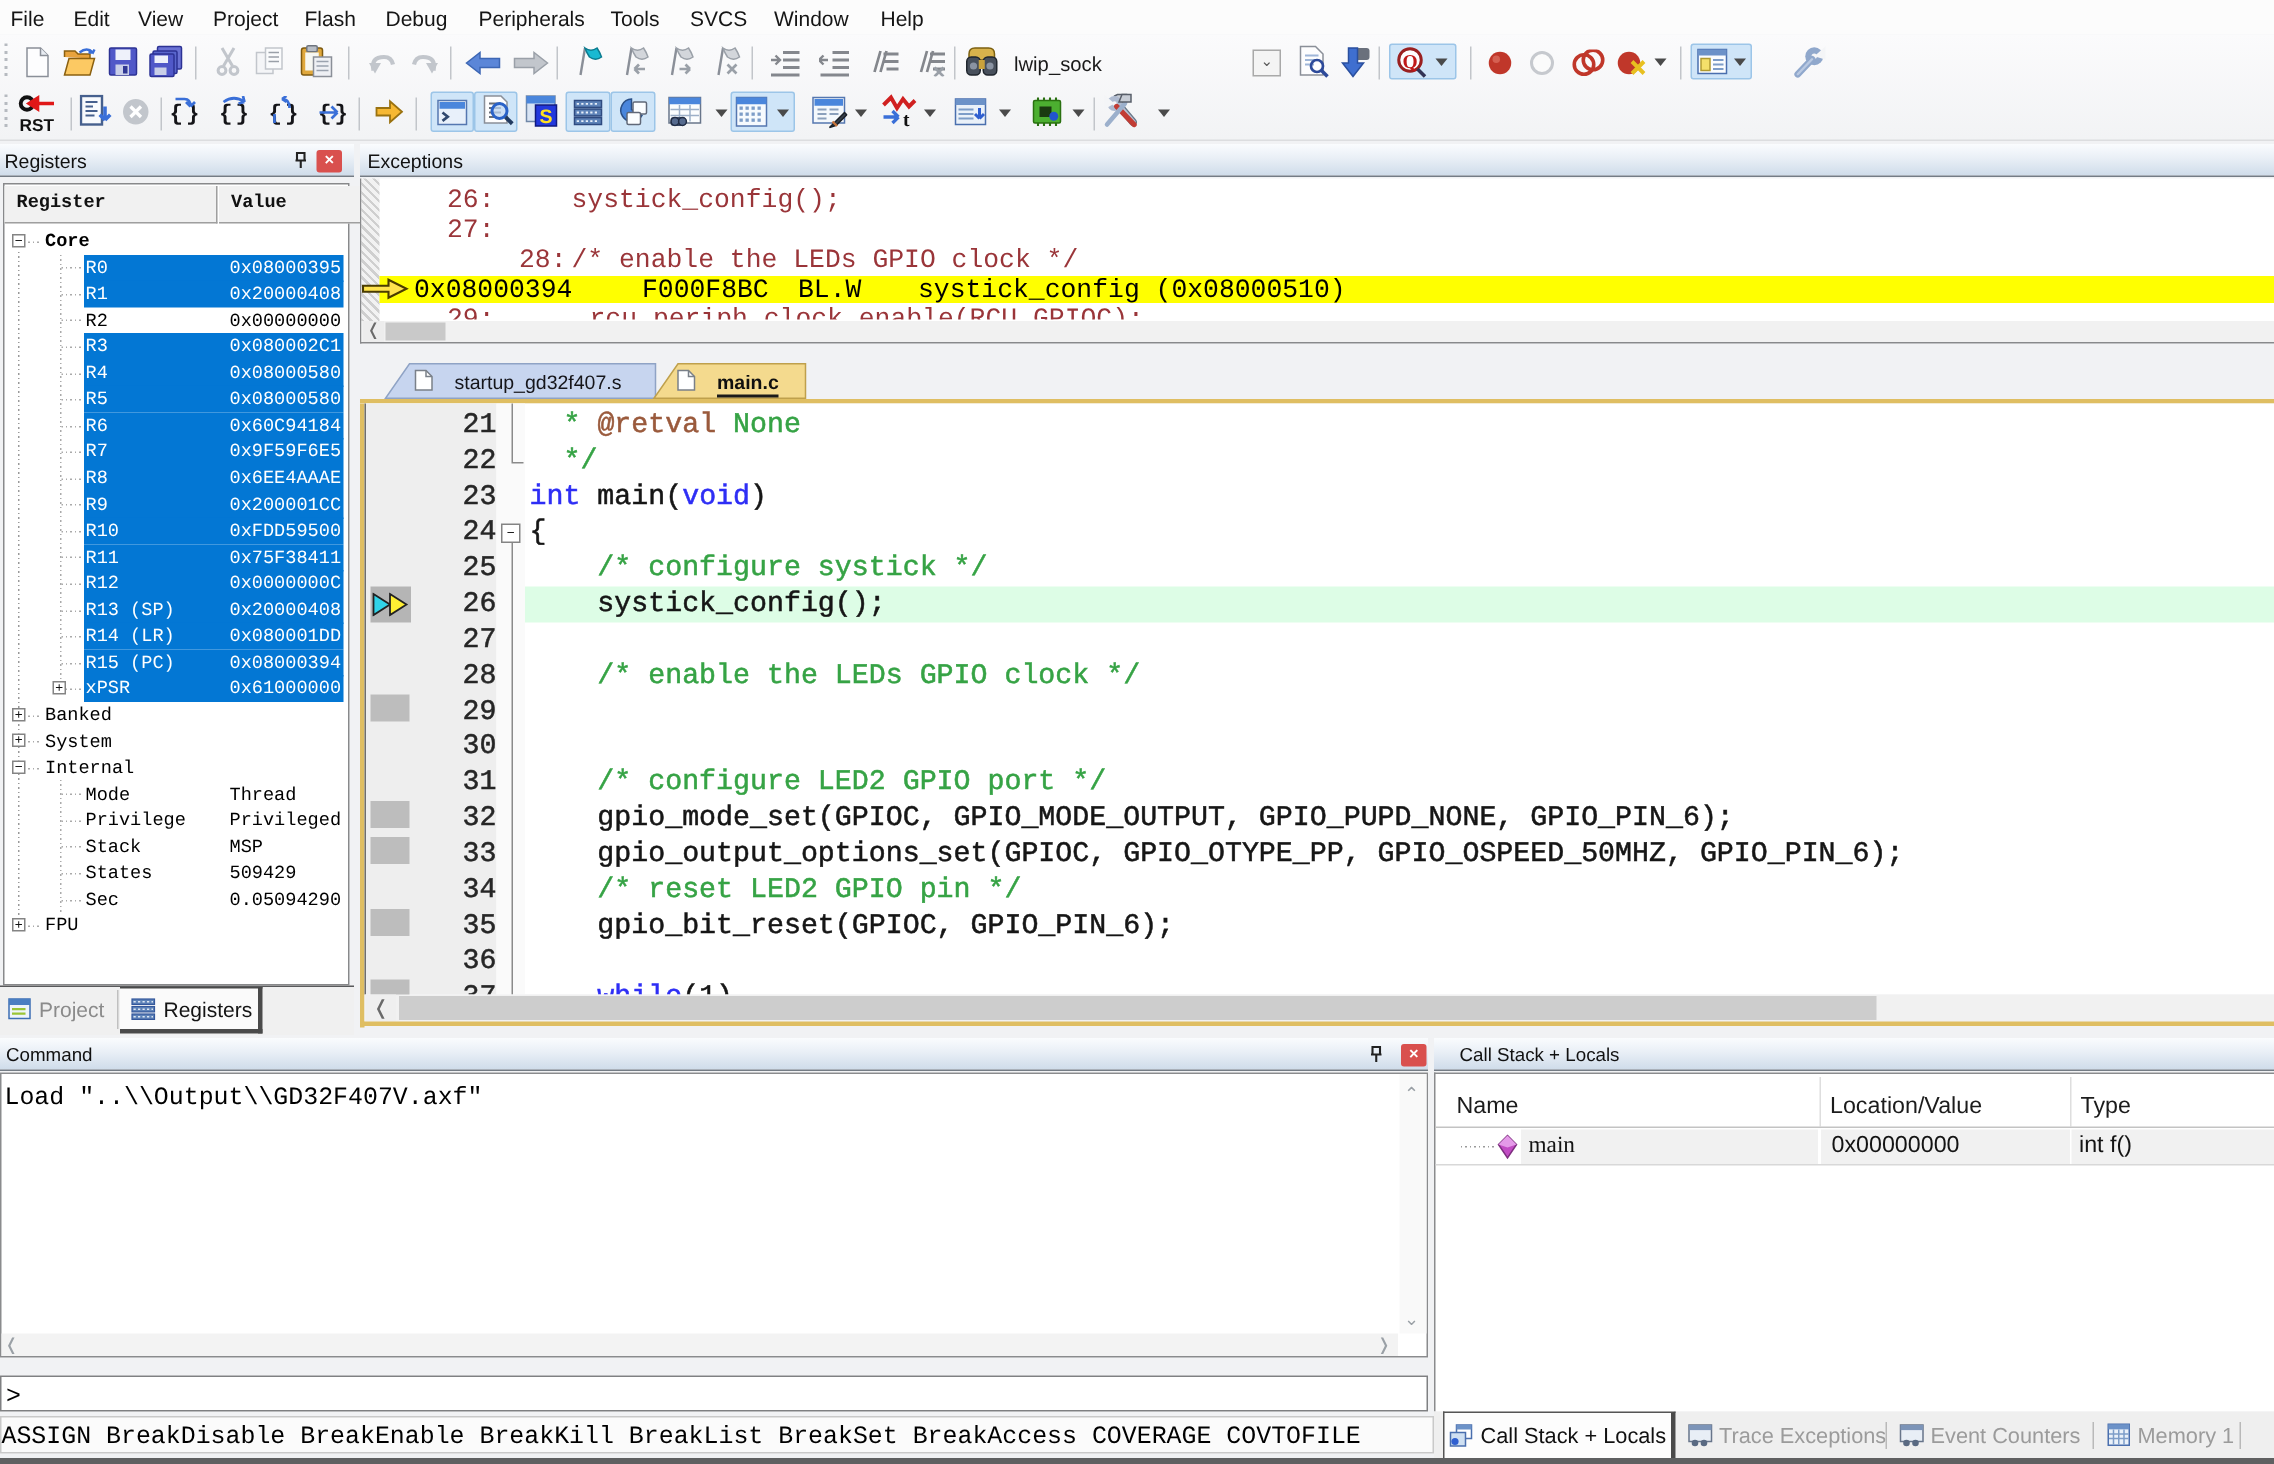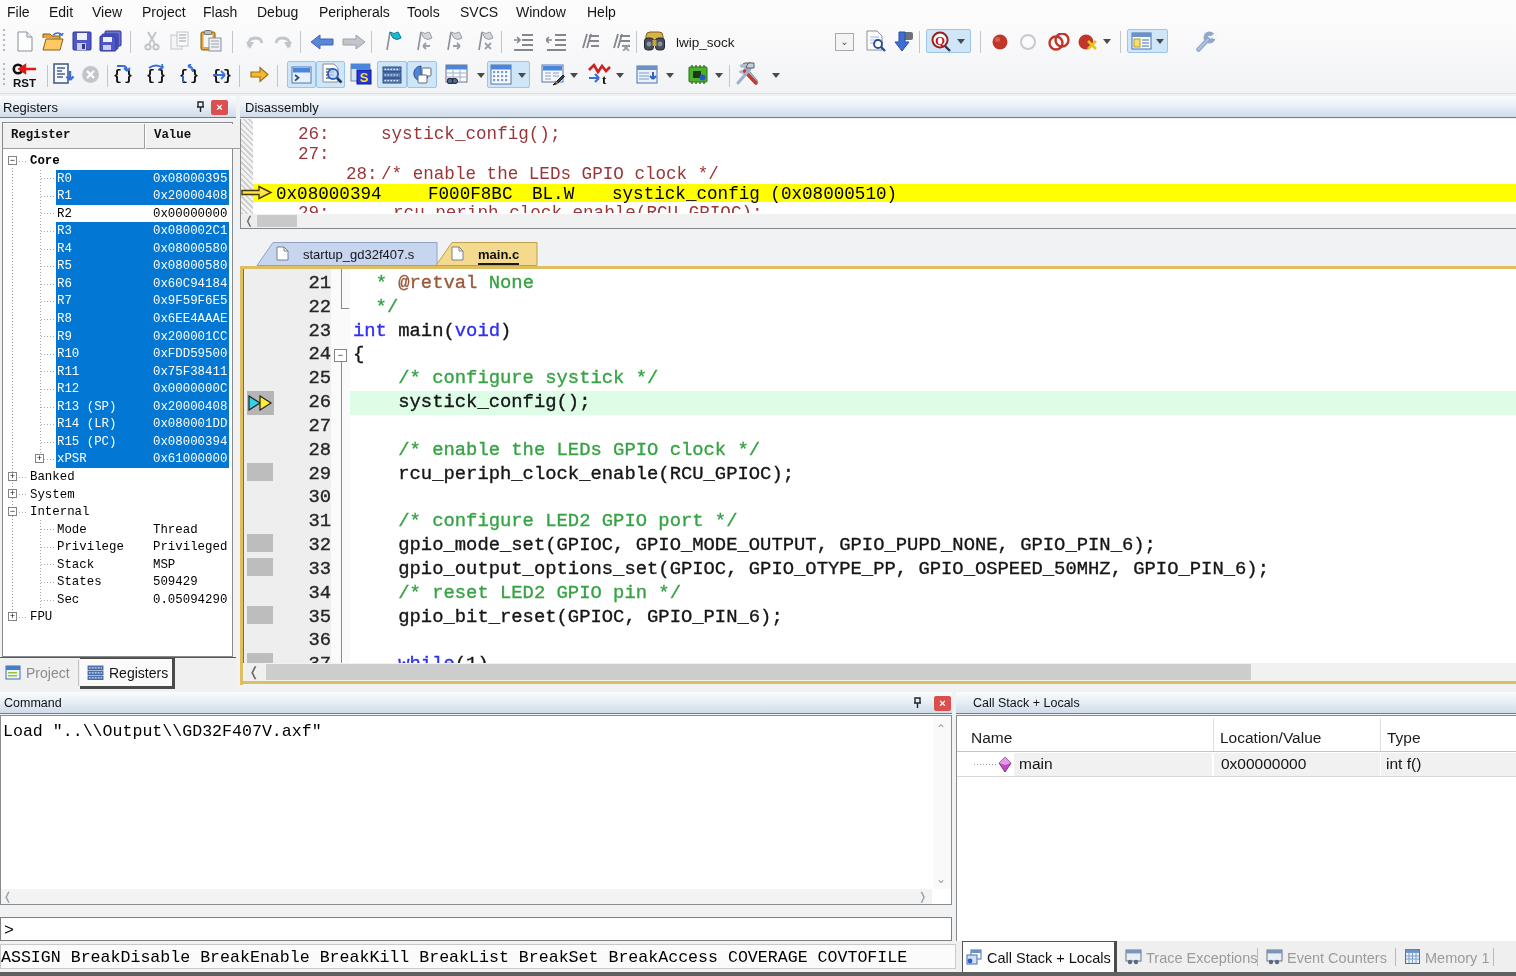--- a/index.html
+++ b/index.html
@@ -507,21 +507,21 @@
       <rect x="1" y="6" width="15" height="3.6"></rect>
       <rect x="1" y="11" width="15" height="3.6"></rect>
     </g>
     <g stroke="#dce6f2" stroke-width="1" stroke-dasharray="1.5 1.5">
       <path d="M2 2.8h13 M2 7.8h13 M2 12.8h13"></path>
     </g>
   </svg>
 <div class="abs" style="left:109px;top:665px;font-size:14px;color:#141414;">Registers</div>
 
 <div class="titlebar" style="left:240px;top:96px;width:1276px;"></div>
-<div class="titletext" style="left:245px;top:100px;">Disassembly</div>
+<div class="titletext" style="left:245px;top:100px;">Exceptions</div>
 <div class="abs" style="left:240px;top:119px;width:1276px;height:110px;background:#fff;border-left:1px solid #88898b;border-bottom:1px solid #88898b;"></div>
 <div class="abs" style="left:241px;top:119px;width:12px;height:95px;background:repeating-linear-gradient(45deg,#cfcfcf 0 1.5px,#f2f2f2 1.5px 4px);"></div>
 <div id="disasm">
 <div class="abs mono" style="left:298px;top:123.5px;font-size:17.6px;color:#9a3539;white-space:pre;">26:</div>
 <div class="abs mono" style="left:381px;top:123.5px;font-size:17.6px;color:#9a3539;white-space:pre;">systick_config();</div>
 <div class="abs mono" style="left:298px;top:143.7px;font-size:17.6px;color:#9a3539;white-space:pre;">27:</div>
 <div class="abs mono" style="left:298px;top:164.0px;font-size:17.6px;color:#9a3539;white-space:pre;margin-left:48px;">28:</div>
 <div class="abs mono" style="left:381px;top:164.0px;font-size:17.6px;color:#9a3539;white-space:pre;">/* enable the LEDs GPIO clock */</div>
 <div class="abs" style="left:253px;top:184px;width:1263px;height:18px;background:#ffff00;"></div>
 <div class="abs mono" style="left:276px;top:184px;font-size:17.6px;color:#000;white-space:pre;">0x08000394</div>
@@ -590,21 +590,20 @@
 <div class="mono edt" style="position:absolute;left:0;top:74.3px;width:91px;height:23.84px;font-size:18.85px;line-height:23.84px;text-align:right;color:#262626;">24</div>
 <div class="mono edt" style="position:absolute;left:113px;top:74.3px;height:23.84px;font-size:18.85px;line-height:23.84px;white-space:pre;"><span style="color:#161616;">{</span></div>
 <div class="mono edt" style="position:absolute;left:0;top:98.2px;width:91px;height:23.84px;font-size:18.85px;line-height:23.84px;text-align:right;color:#262626;">25</div>
 <div class="mono edt" style="position:absolute;left:113px;top:98.2px;height:23.84px;font-size:18.85px;line-height:23.84px;white-space:pre;"><span style="color:#36a345;">    /* configure systick */</span></div>
 <div class="mono edt" style="position:absolute;left:0;top:122.0px;width:91px;height:23.84px;font-size:18.85px;line-height:23.84px;text-align:right;color:#262626;">26</div>
 <div class="mono edt" style="position:absolute;left:113px;top:122.0px;height:23.84px;font-size:18.85px;line-height:23.84px;white-space:pre;"><span style="color:#161616;">    systick_config();</span></div>
 <div class="mono edt" style="position:absolute;left:0;top:145.8px;width:91px;height:23.84px;font-size:18.85px;line-height:23.84px;text-align:right;color:#262626;">27</div>
 <div class="mono edt" style="position:absolute;left:0;top:169.7px;width:91px;height:23.84px;font-size:18.85px;line-height:23.84px;text-align:right;color:#262626;">28</div>
 <div class="mono edt" style="position:absolute;left:113px;top:169.7px;height:23.84px;font-size:18.85px;line-height:23.84px;white-space:pre;"><span style="color:#36a345;">    /* enable the LEDs GPIO clock */</span></div>
 <div class="mono edt" style="position:absolute;left:0;top:193.5px;width:91px;height:23.84px;font-size:18.85px;line-height:23.84px;text-align:right;color:#262626;">29</div>
-<div class="mono edt" style="position:absolute;left:113px;top:193.5px;height:23.84px;font-size:18.85px;line-height:23.84px;white-space:pre;"><span style="color:#161616;">    rcu_periph_clock_enable(RCU_GPIOC);</span></div>
 <div class="mono edt" style="position:absolute;left:0;top:217.4px;width:91px;height:23.84px;font-size:18.85px;line-height:23.84px;text-align:right;color:#262626;">30</div>
 <div class="mono edt" style="position:absolute;left:0;top:241.2px;width:91px;height:23.84px;font-size:18.85px;line-height:23.84px;text-align:right;color:#262626;">31</div>
 <div class="mono edt" style="position:absolute;left:113px;top:241.2px;height:23.84px;font-size:18.85px;line-height:23.84px;white-space:pre;"><span style="color:#36a345;">    /* configure LED2 GPIO port */</span></div>
 <div class="mono edt" style="position:absolute;left:0;top:265.0px;width:91px;height:23.84px;font-size:18.85px;line-height:23.84px;text-align:right;color:#262626;">32</div>
 <div class="mono edt" style="position:absolute;left:113px;top:265.0px;height:23.84px;font-size:18.85px;line-height:23.84px;white-space:pre;"><span style="color:#161616;">    gpio_mode_set(GPIOC, GPIO_MODE_OUTPUT, GPIO_PUPD_NONE, GPIO_PIN_6);</span></div>
 <div class="mono edt" style="position:absolute;left:0;top:288.9px;width:91px;height:23.84px;font-size:18.85px;line-height:23.84px;text-align:right;color:#262626;">33</div>
 <div class="mono edt" style="position:absolute;left:113px;top:288.9px;height:23.84px;font-size:18.85px;line-height:23.84px;white-space:pre;"><span style="color:#161616;">    gpio_output_options_set(GPIOC, GPIO_OTYPE_PP, GPIO_OSPEED_50MHZ, GPIO_PIN_6);</span></div>
 <div class="mono edt" style="position:absolute;left:0;top:312.7px;width:91px;height:23.84px;font-size:18.85px;line-height:23.84px;text-align:right;color:#262626;">34</div>
 <div class="mono edt" style="position:absolute;left:113px;top:312.7px;height:23.84px;font-size:18.85px;line-height:23.84px;white-space:pre;"><span style="color:#36a345;">    /* reset LED2 GPIO pin */</span></div>
 <div class="mono edt" style="position:absolute;left:0;top:336.6px;width:91px;height:23.84px;font-size:18.85px;line-height:23.84px;text-align:right;color:#262626;">35</div>
@@ -655,21 +654,21 @@
 
 <div class="abs" style="left:1014px;top:753px;width:198px;height:23px;background:#f1f1f1;"></div>
 <div class="abs" style="left:1214px;top:753px;width:166px;height:23px;background:#f1f1f1;"></div>
 <div class="abs" style="left:1381px;top:753px;width:135px;height:23px;background:#f1f1f1;"></div>
 <div class="abs" style="left:957px;top:776px;width:559px;height:1px;background:#d8d8d8;"></div>
 <div class="abs" style="left:974px;top:764px;width:22px;height:1px;background:repeating-linear-gradient(90deg,#9a9a9a 0 1px,transparent 1px 3px);"></div>
 <svg class="abs" style="left:997px;top:756px;" width="16" height="17" viewBox="0 0 16 17">
     <path d="M8 1 L14 7 L8 16 L2 7 Z" fill="#c24cc4" stroke="#7e2f80"></path>
     <path d="M8 1 L14 7 L8 9 L2 7 Z" fill="#e49ae8"></path>
   </svg>
-<div class="abs" style="left:1019px;top:755px;font-size:15.5px;color:#141414;">main</div>
+<div class="abs" style="left:1019px;top:755px;font-size:15.5px;color:#141414;font-family:Liberation Serif, serif;">main</div>
 <div class="abs" style="left:1221px;top:755px;font-size:15.5px;color:#141414;">0x00000000</div>
 <div class="abs" style="left:1386px;top:755px;font-size:15.5px;color:#141414;">int f()</div>
 
 <div class="abs" style="left:956px;top:941px;width:560px;height:32px;background:#efefef;"></div>
 <div class="abs" style="left:962px;top:941px;width:155px;height:32px;background:#fdfdfd;border:1px solid #555;border-left:1px solid #555;border-right:3px solid #4a4a4a;border-bottom:none;"></div>
 <svg class="abs" style="left:966px;top:948px;" width="17" height="17" viewBox="0 0 17 17">
     <rect x="5" y="2" width="10" height="9" fill="#fff" stroke="#4a6fae"></rect>
     <rect x="5" y="2" width="10" height="3" fill="#6c92c8"></rect>
     <rect x="1" y="7" width="10" height="9" fill="#cfe0f2" stroke="#4a6fae"></rect>
     <circle cx="4" cy="13" r="2.4" fill="#2f5fd0"></circle>

